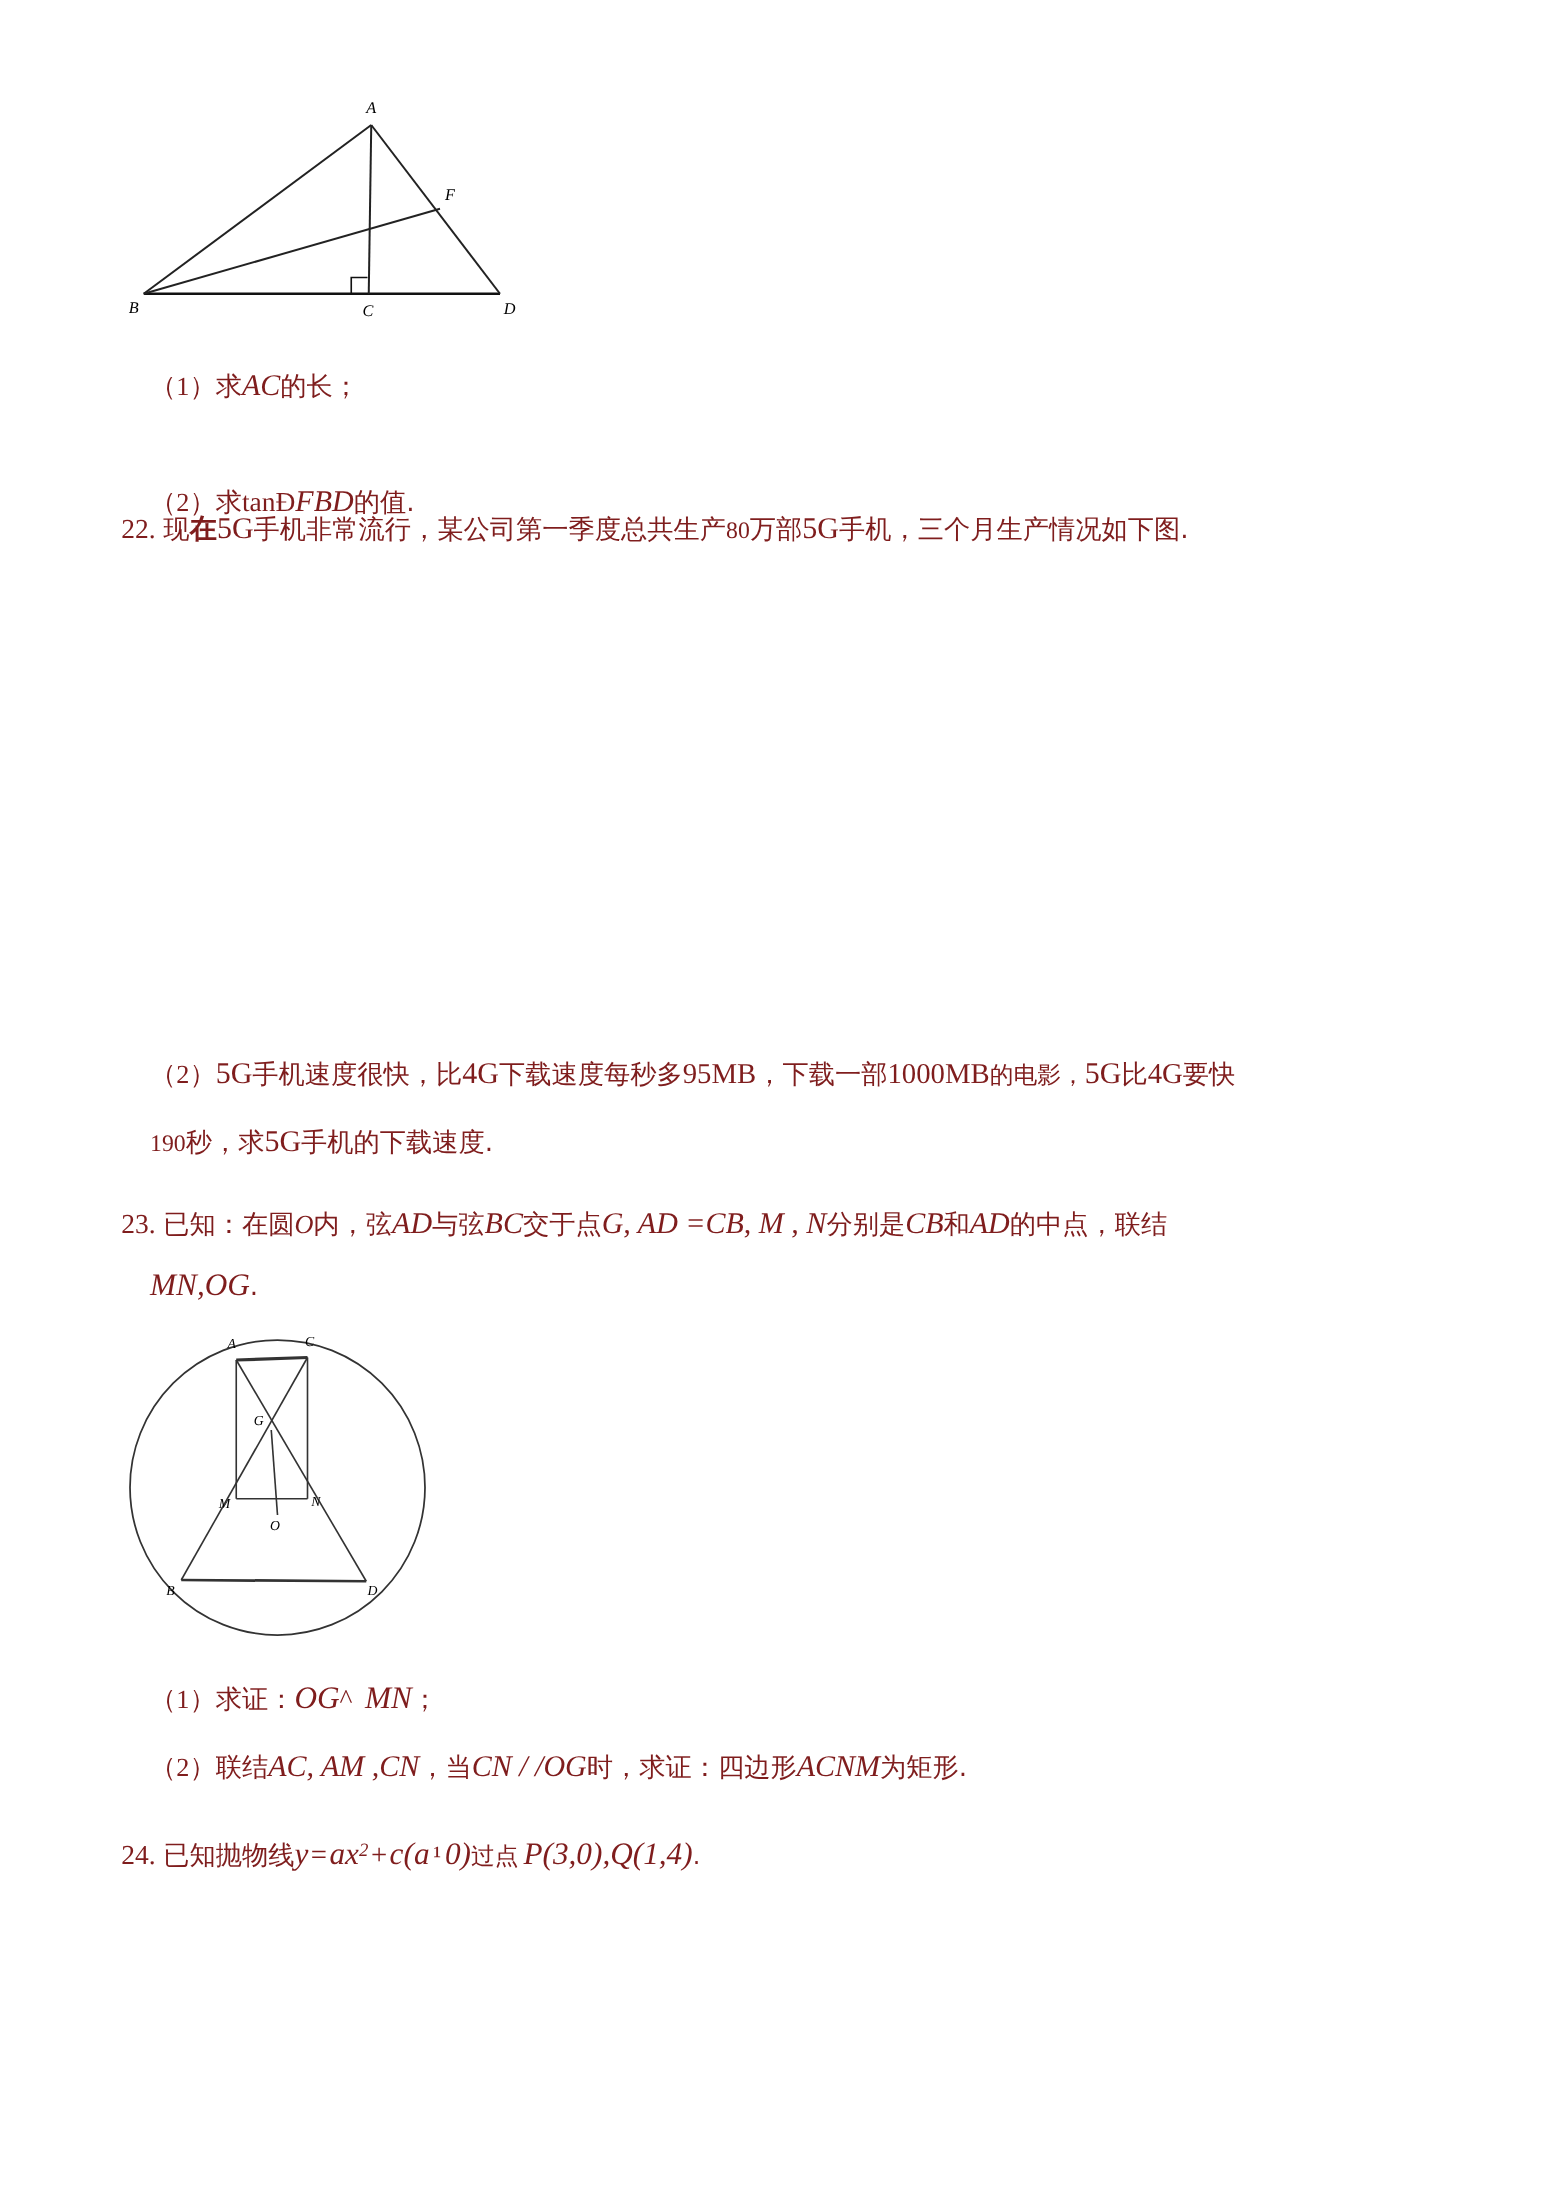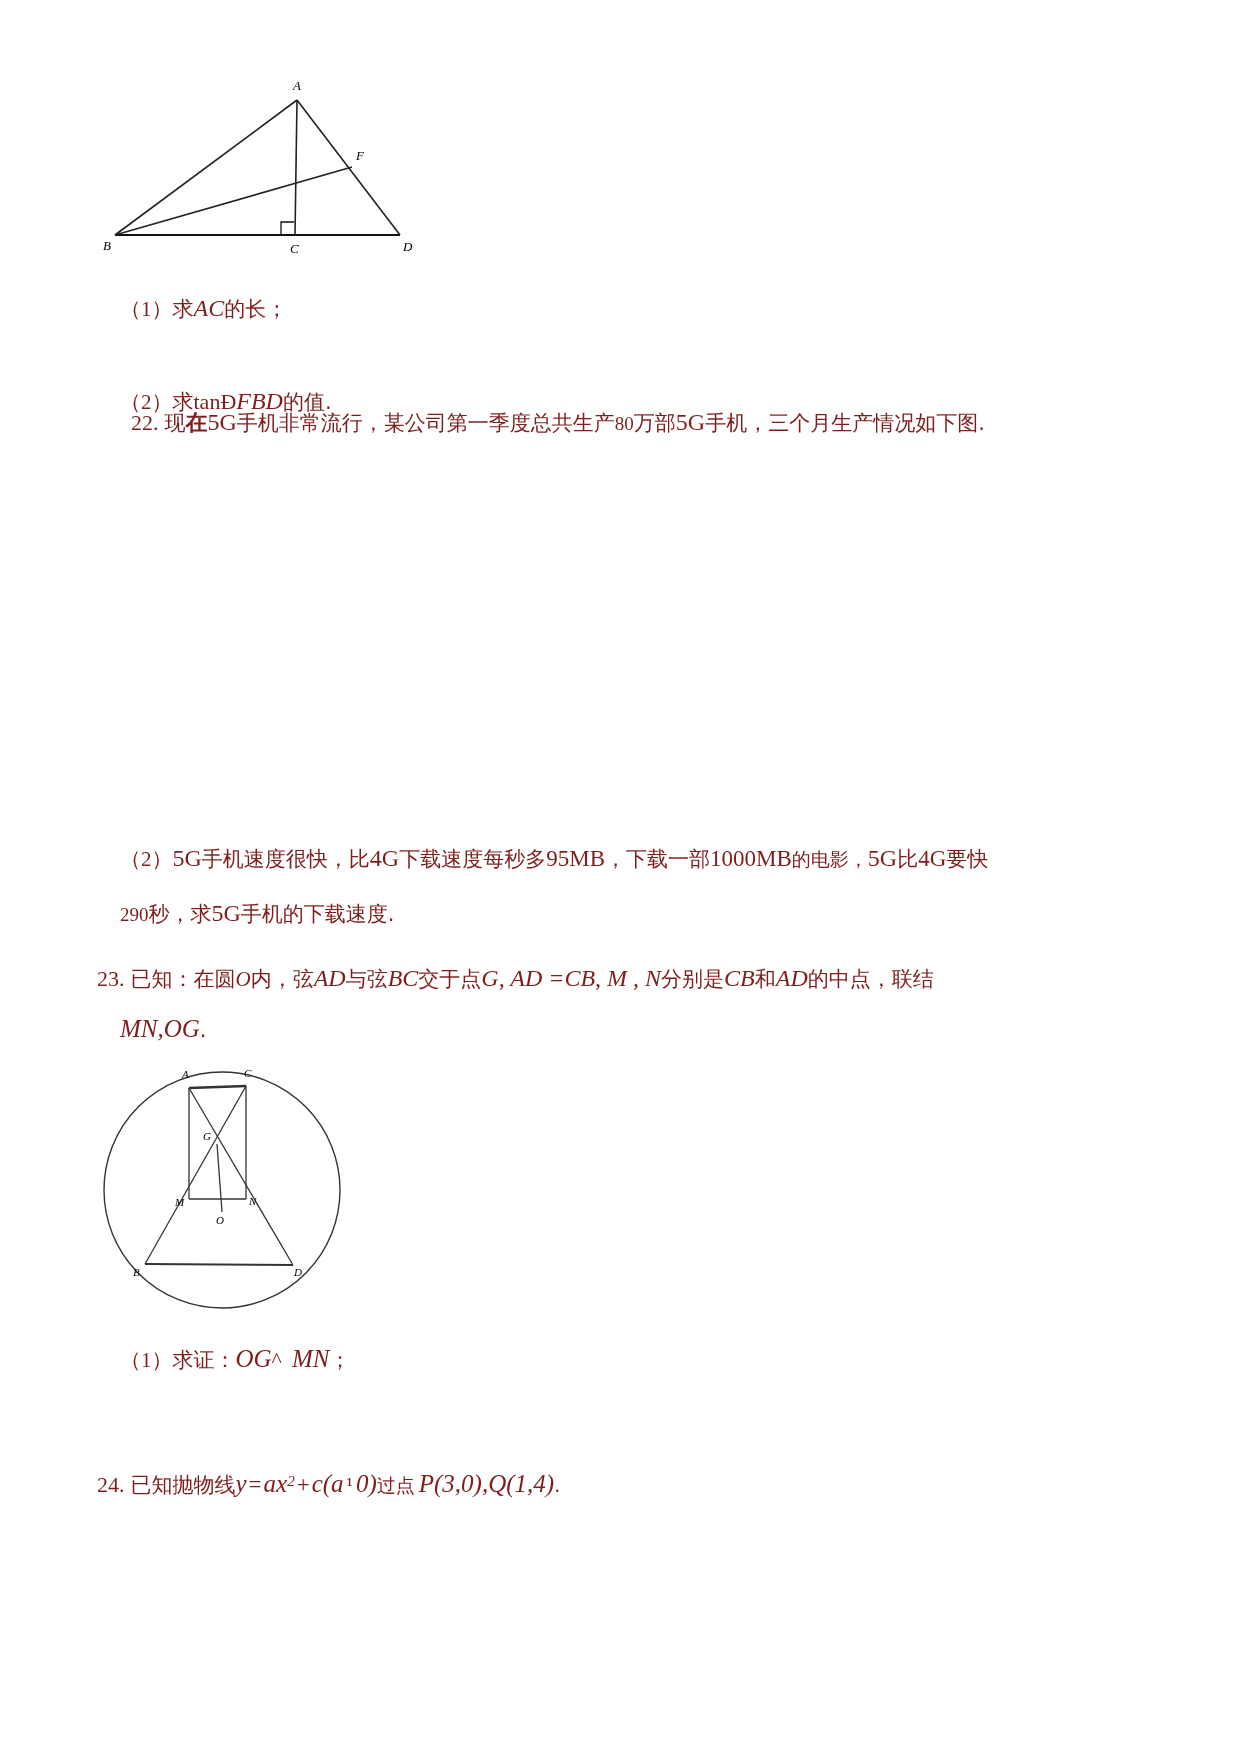--- a/index.html
+++ b/index.html
@@ -122,32 +122,32 @@
   </div>
 
   <div class="line" style="left:120px; top:295px;">
     <span class="label-paren">（1）</span><span class="cn">求</span><span class="mi">AC</span><span class="cn">的长；</span>
   </div>
 
   <div class="line" style="left:120px; top:345px;margin-top:43px;">
     <span class="label-paren">（2）</span><span class="cn">求</span><span class="mr" style="font-size:22px">tan</span><span class="mr" style="font-size:22px">Ð</span><span class="mi">FBD</span><span class="cn">的值.</span>
   </div>
 
-  <div class="line" style="left:97px; top:408px;margin-left:34px;">
+  <div class="line" style="left:97px; top:408px;">
     <span class="qnum">22.</span><span class="cn" style="margin-left:6px">现</span><span class="cn" style="font-weight:bold;font-size:22px">在</span><span class="mr" style="font-size:24px">5G</span><span class="cn">手机非常流行，某公司第一季度总共生产</span><span class="num" style="font-size:19px">80</span><span class="cn">万部</span><span class="mr" style="font-size:24px">5G</span><span class="cn">手机，三个月生产情况如下图.</span>
   </div>
 
 
 
   <div class="line" style="left:120px; top:845px;">
     <span class="label-paren">（2）</span><span class="mr" style="font-size:24px">5G</span><span class="cn">手机速度很快，比</span><span class="mr" style="font-size:24px">4G</span><span class="cn">下载速度每秒多</span><span class="mr" style="font-size:23px">95MB</span><span class="cn">，下载一部</span><span class="mr" style="font-size:23px">1000MB</span><span class="cn" style="font-size:19px">的</span><span class="cn" style="font-size:19px">电影，</span><span class="mr" style="font-size:24px">5G</span><span class="cn">比</span><span class="mr" style="font-size:23px">4G</span><span class="cn">要快</span>
   </div>
 
   <div class="line" style="left:120px; top:900px;">
-    <span class="num" style="font-size:19px">290</span><span class="cn">秒，求</span><span class="mr" style="font-size:24px">5G</span><span class="cn">手机的下载速度.</span>
+    <span class="num" style="font-size:19px">190</span><span class="cn">秒，求</span><span class="mr" style="font-size:24px">5G</span><span class="cn">手机的下载速度.</span>
   </div>
 
   <div class="line" style="left:97px; top:965px;">
     <span class="qnum">23.</span><span class="cn" style="margin-left:6px">已知：在圆</span><span class="mi" style="font-size:21px">O</span><span class="cn">内，弦</span><span class="mi">AD</span><span class="cn">与弦</span><span class="mi">BC</span><span class="cn">交于点</span><span class="mi">G, AD =CB, M , N</span><span class="cn">分别是</span><span class="mi">CB</span><span class="cn">和</span><span class="mi">AD</span><span class="cn">的中点，联结</span>
   </div>
 
   <div class="line" style="left:120px; top:1015px;">
     <span class="mi" style="font-size:25px">MN,OG</span><span class="cn">.</span>
   </div>
 
@@ -180,18 +180,21 @@
       <text class="geo-lbl-sm" x="116" y="164">O</text>
       <text class="geo-lbl-sm" x="33" y="216">B</text>
       <text class="geo-lbl-sm" x="194" y="216">D</text>
     </svg>
   </div>
 
   <div class="line" style="left:120px; top:1345px;">
     <span class="label-paren">（1）</span><span class="cn">求证：</span><span class="mi" style="font-size:25px">OG</span><span class="mr" style="font-size:22px">^</span><span class="mi" style="font-size:25px;margin-left:10px">MN</span><span class="cn">；</span>
   </div>
 
+  <div class="line" style="left:120px; top:1400px;">
+    <span class="label-paren">（2）</span><span class="cn">联结</span><span class="mi">AC, AM ,CN</span><span class="cn">，当</span><span class="mi">CN / /OG</span><span class="cn">时，求证：四边形</span><span class="mi">ACNM</span><span class="cn">为矩形.</span>
+  </div>
 
   <div class="line" style="left:97px; top:1470px;text-align:right;">
     <span class="qnum">24.</span><span class="cn" style="margin-left:6px">已知抛物线</span><span class="mi" style="font-size:25px">y</span><span class="mr" style="font-size:23px;margin:0 2px">=</span><span class="mi" style="font-size:25px">ax</span><span class="sup">2</span><span class="mr" style="font-size:23px;margin:0 2px">+</span><span class="mi" style="font-size:25px">c(a</span><span class="mr" style="font-size:21px;margin:0 3px">¹</span><span class="mi" style="font-size:25px">0)</span><span class="cn" style="font-size:19px">过点</span><span class="mi" style="font-size:25px;margin-left:4px">P(3,0),Q(1,4)</span><span class="cn" style="font-size:19px">.</span>
   </div>
 
 </div>
 
 </body></html>

